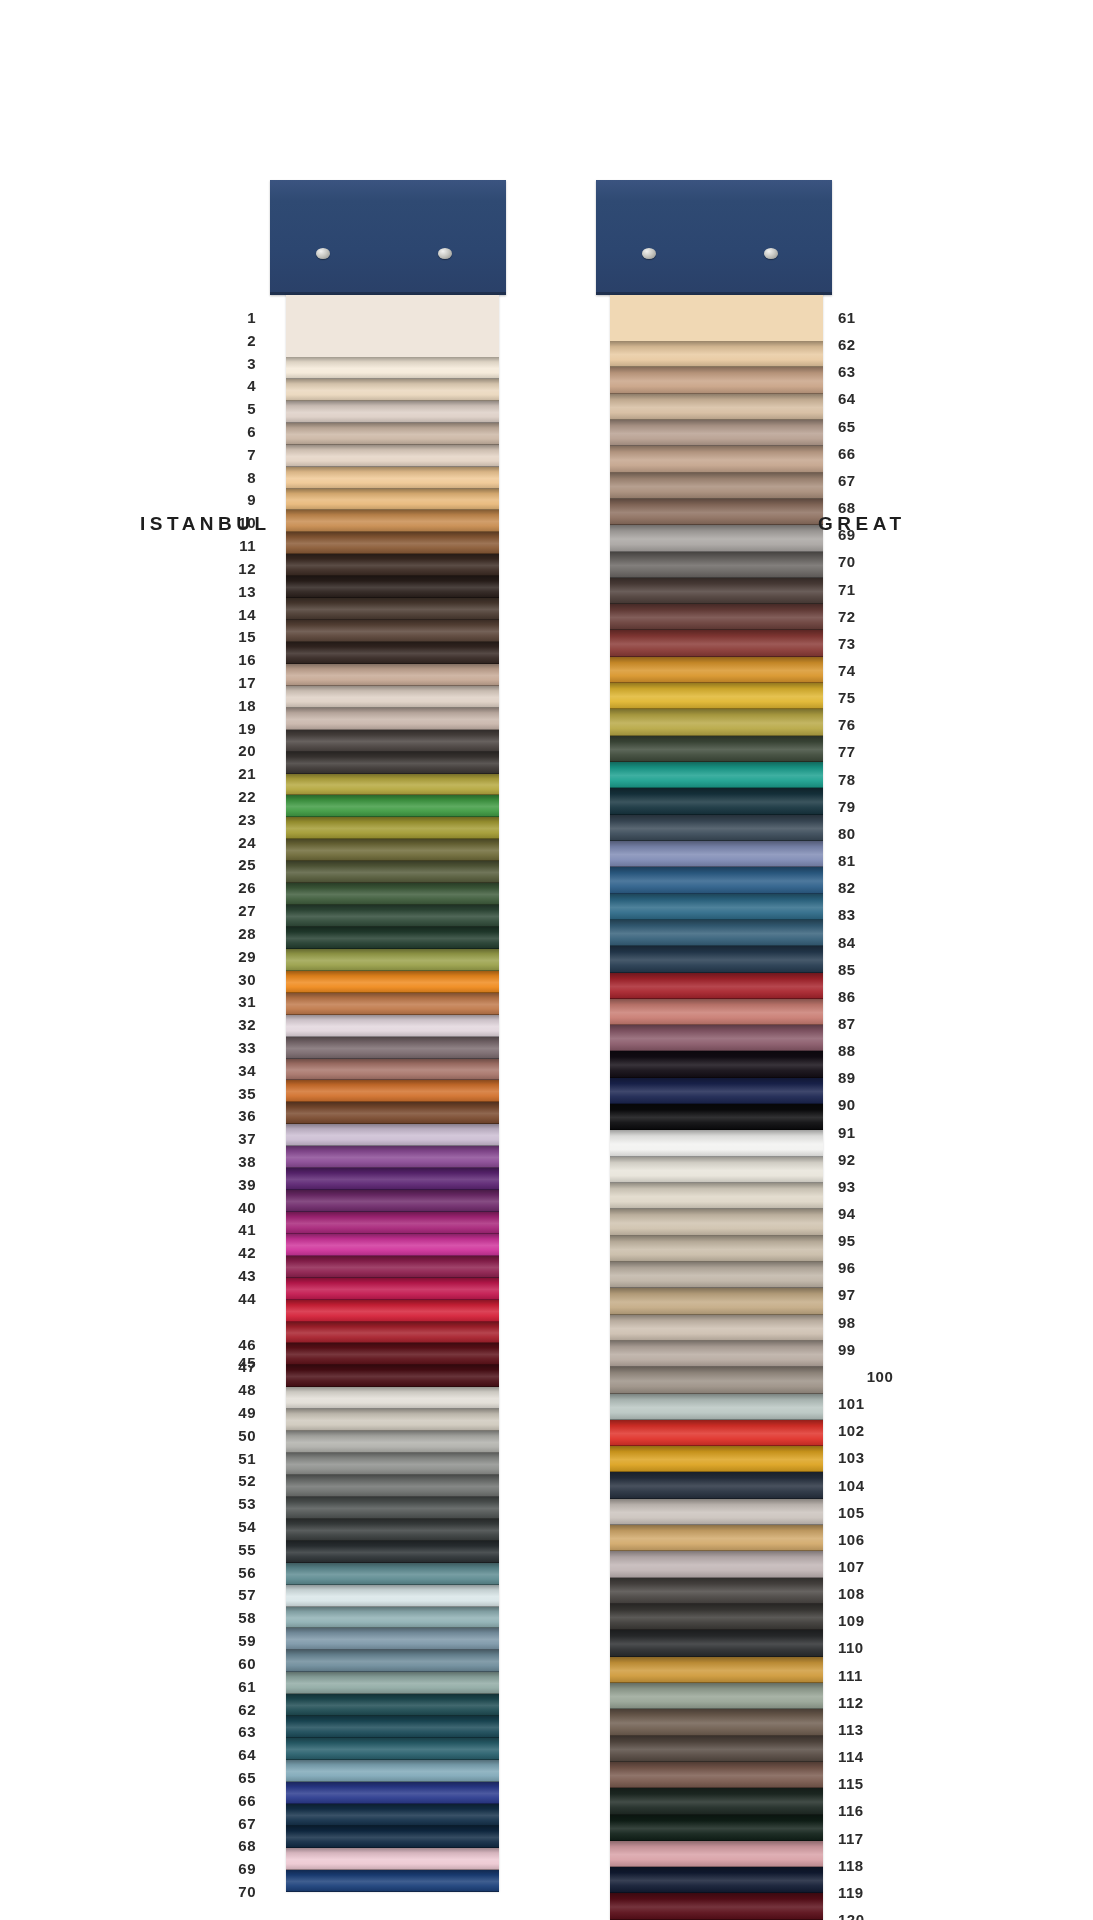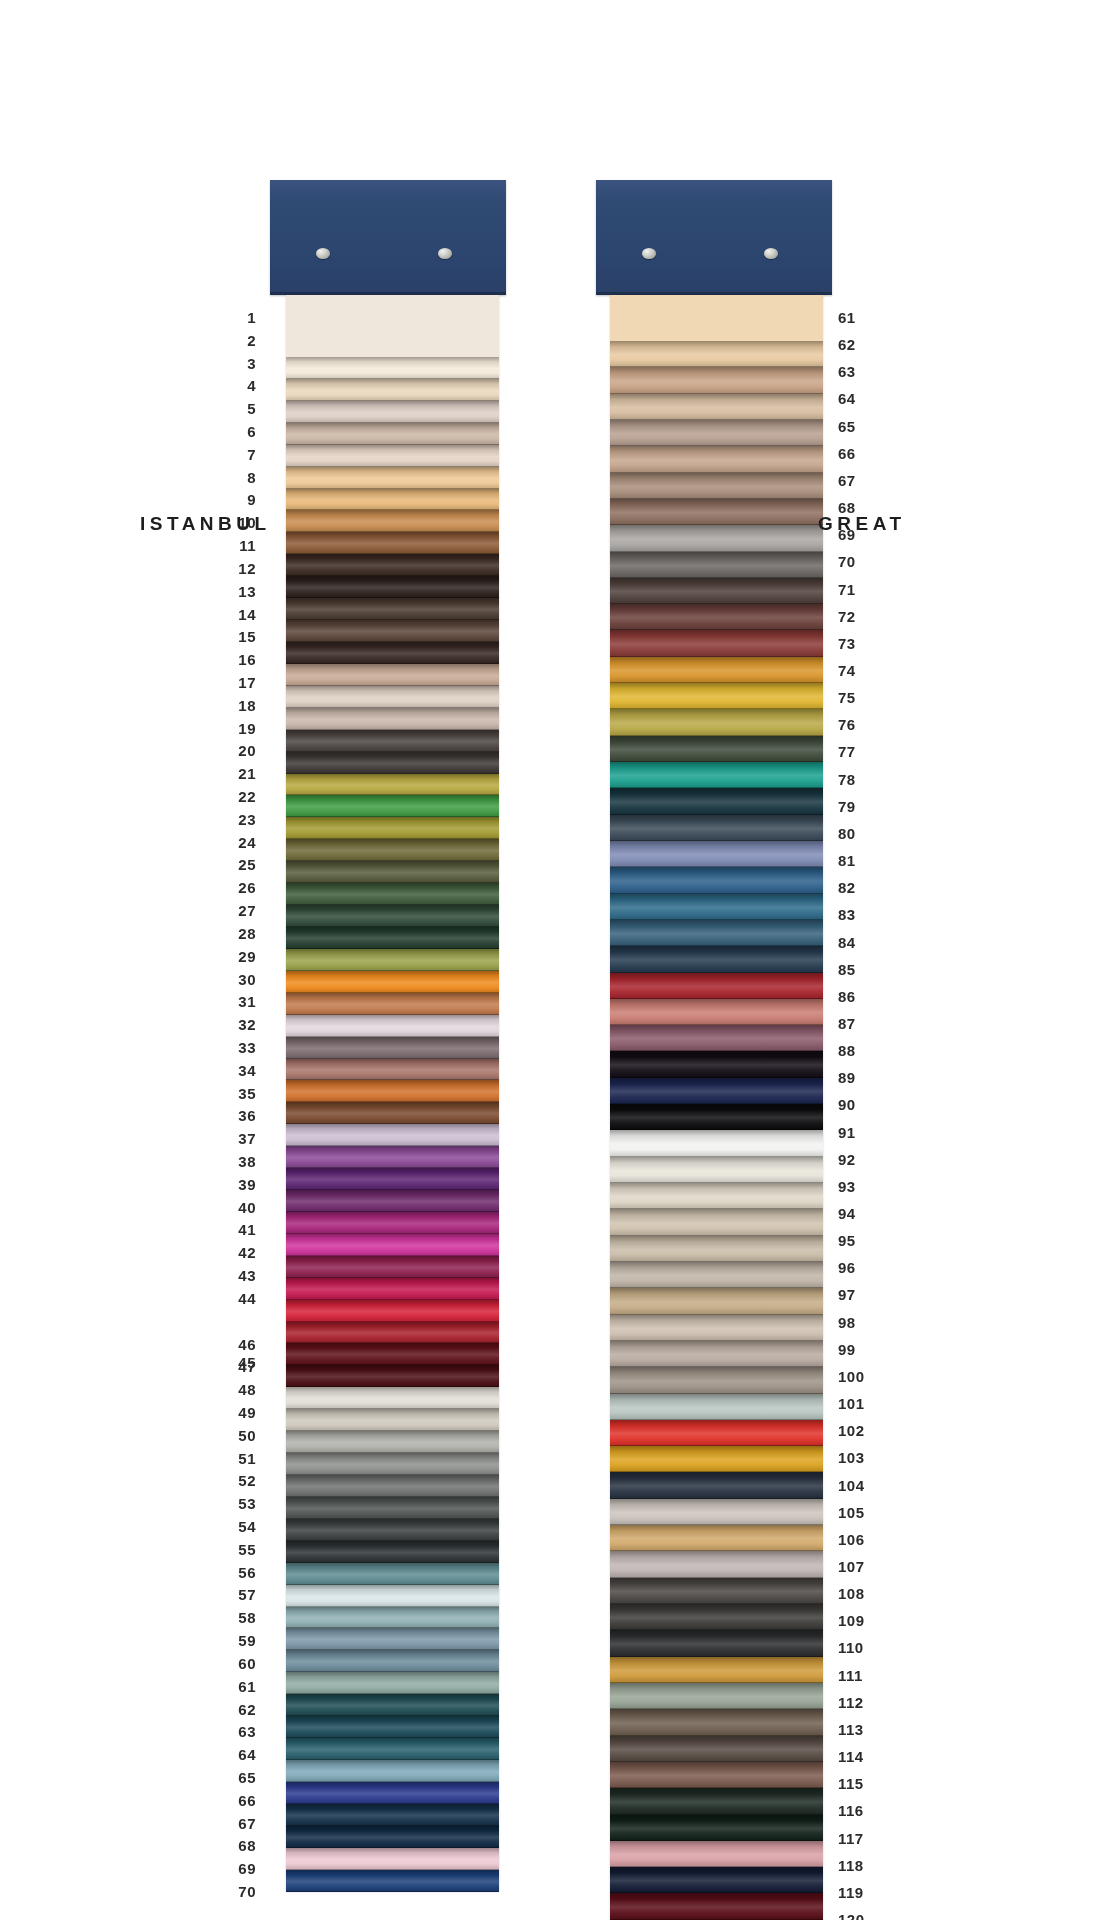--- a/index.html
+++ b/index.html
@@ -799,21 +799,21 @@
       <div class="num" style="top: 917.424px;">90</div>
       <div class="num" style="top: 944.576px;">91</div>
       <div class="num" style="top: 971.729px;">92</div>
       <div class="num" style="top: 998.881px;">93</div>
       <div class="num" style="top: 1026.03px;">94</div>
       <div class="num" style="top: 1053.19px;">95</div>
       <div class="num" style="top: 1080.34px;">96</div>
       <div class="num" style="top: 1107.49px;">97</div>
       <div class="num" style="top: 1134.64px;">98</div>
       <div class="num" style="top: 1161.8px;">99</div>
-      <div class="num" style="top: 1188.95px;">100</div>
+      <div class="num" style="top: 1188.95px; text-align: center;">100</div>
       <div class="num" style="top: 1216.1px;">101</div>
       <div class="num" style="top: 1243.25px;">102</div>
       <div class="num" style="top: 1270.41px;">103</div>
       <div class="num" style="top: 1297.56px;">104</div>
       <div class="num" style="top: 1324.71px;">105</div>
       <div class="num" style="top: 1351.86px;">106</div>
       <div class="num" style="top: 1379.02px;">107</div>
       <div class="num" style="top: 1406.17px;">108</div>
       <div class="num" style="top: 1433.32px;">109</div>
       <div class="num" style="top: 1460.47px;">110</div>

